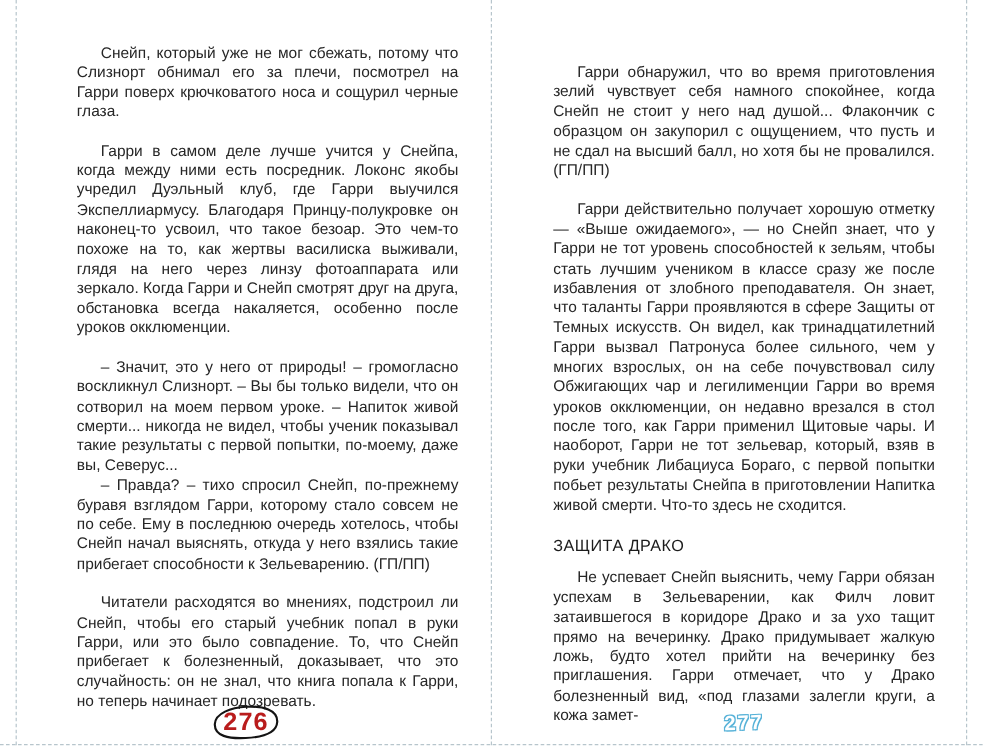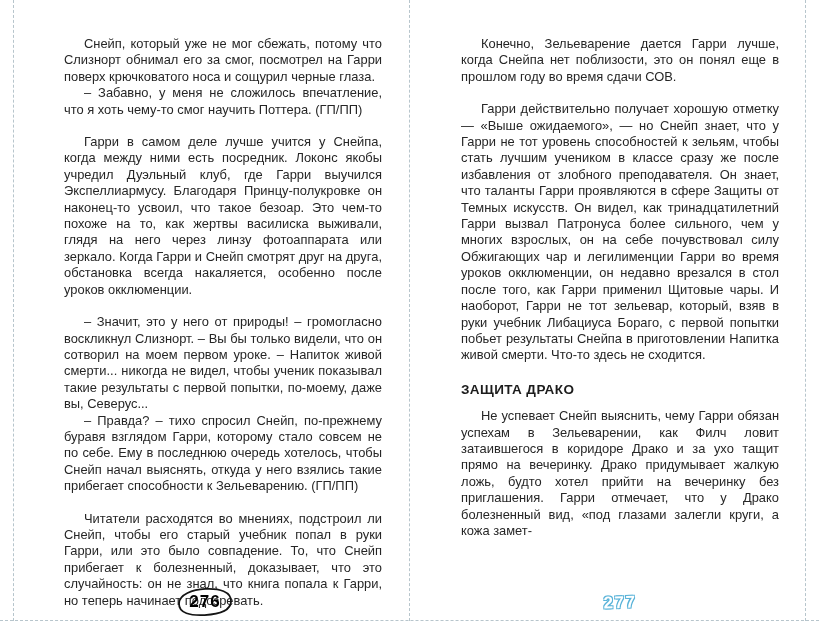--- a/index.html
+++ b/index.html
@@ -51,39 +51,39 @@
   .page.left  { left: 64px;  }
   .page.right { left: 461px; }
   .page p {
     margin: 0;
     text-indent: 20px;
   }
   .page p.gap { margin-top: 16px; }
   .page h2.section {
     margin: 18px 0 10px 0;
     font-size: 13.5px;
-    font-weight: bold;
+    font-weight: normal;
     letter-spacing: 0.4px;
     color: #1c1c1c;
     text-align: left;
   }
   
   .pageno {
     position: absolute;
     text-align: center;
     font-weight: bold;
   }
   .pageno-left {
     left: 173px;
     top: 586px;
     width: 64px;
     height: 32px;
     line-height: 32px;
-    font-size: 17px;
-    color: #000000;
+    font-size: 21px;
+    color: #b91c1c;
   }
   .pageno-left svg {
     position: absolute;
     left: 0; top: 0;
     transform: rotate(-3deg);
   }
   .pageno-left span {
     position: relative;
     letter-spacing: 1px;
   }
@@ -108,30 +108,29 @@
 <body>
 
 <div class="spread">
 
   <div class="guide-v left"></div>
   <div class="guide-v center"></div>
   <div class="guide-v right"></div>
   <div class="guide-h"></div>
 
   <section class="page left">
-    <p class="quote">Снейп, который уже не мог сбежать, потому что Слизнорт обнимал его за смог, посмотрел на Гарри поверх крючковатого носа и сощурил черные глаза.</p>
-    <p class="quote">– Забавно, у меня не сложилось впечатление, что я хоть чему-то смог научить Поттера. (ГП/ПП)</p>
+    <p class="quote">Снейп, который уже не мог сбежать, потому что Слизнорт обнимал его за плечи, посмотрел на Гарри поверх крючковатого носа и сощурил черные глаза.</p>
     <p class="body gap">Гарри в самом деле лучше учится у Снейпа, когда между ними есть посредник. Локонс якобы учредил Дуэльный клуб, где Гарри выучился Экспеллиармусу. Благодаря Принцу-полукровке он наконец-то усвоил, что такое безоар. Это чем-то похоже на то, как жертвы василиска выживали, глядя на него через линзу фотоаппарата или зеркало. Когда Гарри и Снейп смотрят друг на друга, обстановка всегда накаляется, особенно после уроков окклюменции.</p>
     <p class="quote gap">– Значит, это у него от природы! – громогласно воскликнул Слизнорт. – Вы бы только видели, что он сотворил на моем первом уроке. – Напиток живой смерти... никогда не видел, чтобы ученик показывал такие результаты с первой попытки, по-моему, даже вы, Северус...</p>
     <p class="quote">– Правда? – тихо спросил Снейп, по-прежнему буравя взглядом Гарри, которому стало совсем не по себе. Ему в последнюю очередь хотелось, чтобы Снейп начал выяснять, откуда у него взялись такие прибегает способности к Зельеварению. (ГП/ПП)</p>
     <p class="body gap">Читатели расходятся во мнениях, подстроил ли Снейп, чтобы его старый учебник попал в руки Гарри, или это было совпадение. То, что Снейп прибегает к болезненный, доказывает, что это случайность: он не знал, что книга попала к Гарри, но теперь начинает подозревать.</p>
   </section>
 
   <section class="page right">
-    <p class="body">Конечно, Зельеварение дается Гарри лучше, когда Снейпа нет поблизости, это он понял еще в прошлом году во время сдачи СОВ.</p>
+    <p class="quote gap">Гарри обнаружил, что во время приготовления зелий чувствует себя намного спокойнее, когда Снейп не стоит у него над душой... Флакончик с образцом он закупорил с ощущением, что пусть и не сдал на высший балл, но хотя бы не провалился. (ГП/ПП)</p>
     <p class="body gap">Гарри действительно получает хорошую отметку — «Выше ожидаемого», — но Снейп знает, что у Гарри не тот уровень способностей к зельям, чтобы стать лучшим учеником в классе сразу же после избавления от злобного преподавателя. Он знает, что таланты Гарри проявляются в сфере Защиты от Темных искусств. Он видел, как тринадцатилетний Гарри вызвал Патронуса более сильного, чем у многих взрослых, он на себе почувствовал силу Обжигающих чар и легилименции Гарри во время уроков окклюменции, он недавно врезался в стол после того, как Гарри применил Щитовые чары. И наоборот, Гарри не тот зельевар, который, взяв в руки учебник Либациуса Бораго, с первой попытки побьет результаты Снейпа в приготовлении Напитка живой смерти. Что-то здесь не сходится.</p>
     <h2 class="section">ЗАЩИТА ДРАКО</h2>
     <p class="body">Не успевает Снейп выяснить, чему Гарри обязан успехам в Зельеварении, как Филч ловит затаившегося в коридоре Драко и за ухо тащит прямо на вечеринку. Драко придумывает жалкую ложь, будто хотел прийти на вечеринку без приглашения. Гарри отмечает, что у Драко болезненный вид, «под глазами залегли круги, а кожа замет-</p>
   </section>
 
   <div class="pageno pageno-left">
     <svg width="64" height="32" viewBox="0 0 64 32" aria-hidden="true">
       <path d="M 6 16 C 7 7 20 3 33 3 C 47 3 59 7 58 17 C 57 26 45 29 31 29 C 17 29 5 26 6 16 Z" fill="none" stroke="#141414" stroke-width="1.8" stroke-linecap="round"></path>
     </svg>
     <span>276</span>

